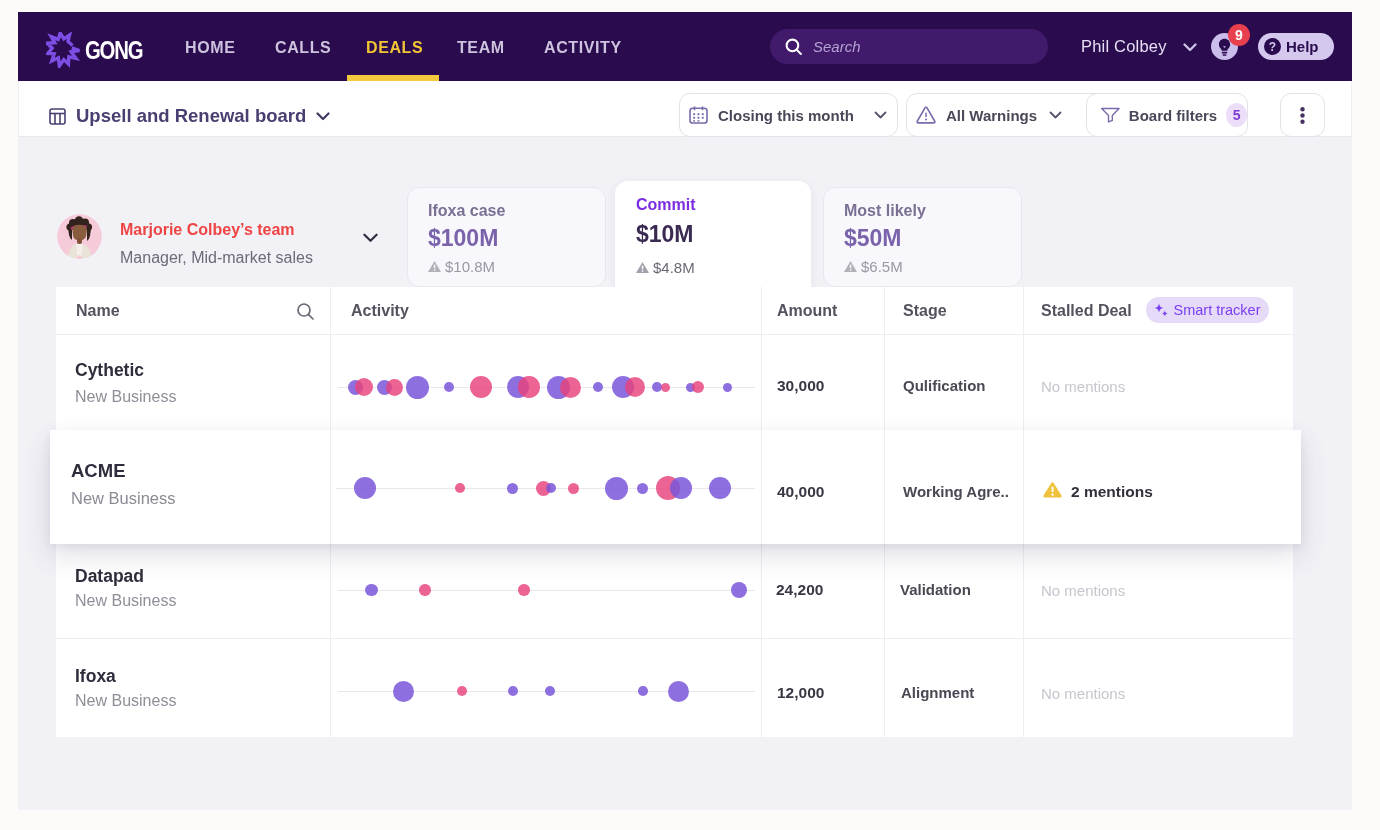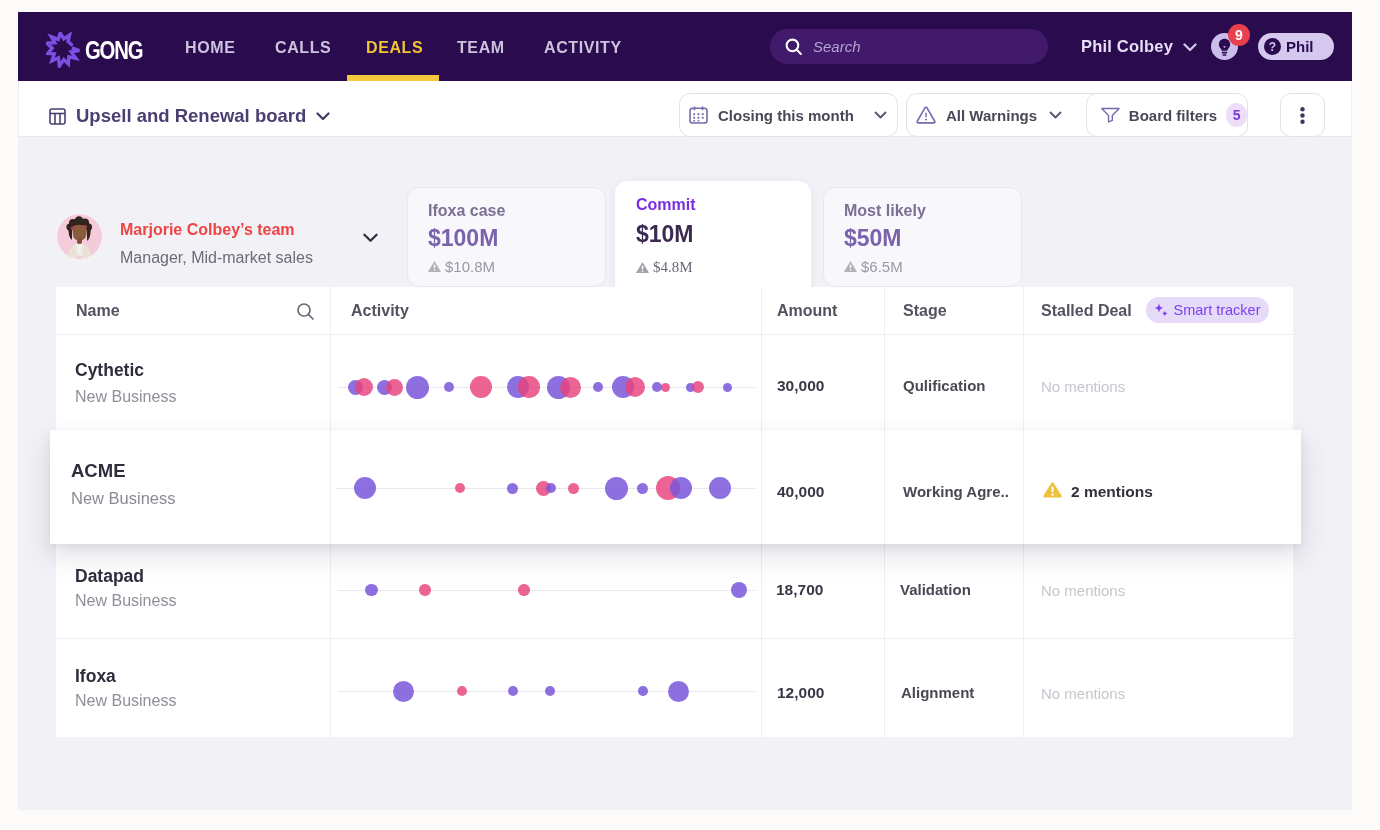--- a/index.html
+++ b/index.html
@@ -8,21 +8,21 @@
 
 
 #nav { left:18px; top:12px; width:1334px; height:69px; background:#2a0b4e; }
 .navlink { position:absolute; top:36px; font-size:16px; font-weight:bold; color:#cdc3de; letter-spacing:.6px; transform:translateY(-50%); }
 .navlink.active { color:#f2c534; }
 #deals-underline { position:absolute; left:329px; top:63px; width:92px; height:6px; background:#f5c93e; }
 #logo { position:absolute; left:28px; top:20px; display:flex; align-items:center; }
 #logotext { color:#fff; font-size:26px; font-weight:bold; letter-spacing:-1.5px; margin-left:5px; transform:scaleX(.78); transform-origin:left center; }
 #searchpill { position:absolute; left:752px; top:17px; width:278px; height:35px; background:#411a6c; border-radius:18px; display:flex; align-items:center; }
 #searchpill .ph { color:#b4a3d2; font-style:italic; font-size:15px; margin-left:10px; }
-#philname { position:absolute; left:1063px; top:34px; transform:translateY(-50%); color:#e6dff5; font-size:16.5px; font-weight:bold; letter-spacing:.2px; }
+#philname { position:absolute; left:1063px; top:34px; transform:translateY(-50%); color:#e6dff5; font-size:16.5px; font-weight:normal; letter-spacing:.2px; }
 #bulb { position:absolute; left:1193px; top:21px; width:27px; height:27px; border-radius:50%; background:#cabdeb; }
 #badge9 { position:absolute; left:1210px; top:12px; width:22px; height:22px; border-radius:50%; background:#e8404e; color:#fff; font-size:14px; font-weight:bold; text-align:center; line-height:22px; }
 #helppill { position:absolute; left:1240px; top:21px; width:76px; height:27px; border-radius:14px; background:#d5c8ef; display:flex; align-items:center; }
 #helppill span { color:#2a0b4e; font-weight:bold; font-size:15px; margin-left:5px; }
 
 
 #toolbar { left:18px; top:81px; width:1334px; height:56px; background:#fff; border-bottom:1px solid #e9e8ed; border-left:1px solid #f0eef2; border-right:1px solid #f0eef2; }
 #boardtitle { position:absolute; left:30px; top:35px; transform:translateY(-50%); display:flex; align-items:center; color:#4b3f72; }
 #boardtitle .t { font-size:18.5px; font-weight:bold; margin:0 10px 0 10px; color:#4b3f72; }
 .tbtn { position:absolute; top:12px; height:44px; background:#fff; border:1px solid #e3e1e8; border-radius:11px; display:flex; align-items:center; color:#4c4758; font-size:15px; font-weight:bold; white-space:nowrap; }
@@ -45,21 +45,21 @@
 .kcard { position:absolute; top:187px; height:100px; border-radius:12px; background:#f8f7fb; border:1px solid #e9e6f0; }
 #card1 { left:407px; width:199px; }
 #card2 { left:615px; top:181px; width:196px; height:107px; background:#fff; border:1px solid #fff; box-shadow:0 2px 10px rgba(80,60,120,.07); border-radius:12px 12px 0 0; }
 #card3 { left:823px; width:199px; }
 .kcard .lbl { position:absolute; left:20px; top:14px; font-size:16px; color:#7b7094; font-weight:bold; }
 .kcard .val { position:absolute; left:20px; top:37px; font-size:23px; color:#7a63ab; font-weight:bold; }
 .kcard .warn { position:absolute; left:20px; top:70px; font-size:15px; color:#9b97a4; display:flex; align-items:center; }
 .wtri { display:inline-block; margin-right:4px; }
 #card2 .lbl { color:#7a2ee2; }
 #card2 .val { color:#3b2b52; top:39px; }
-#card2 .warn { color:#6b6876; top:77px;font-family:Liberation Serif, serif; }
+#card2 .warn { color:#6b6876; top:77px; }
 
 
 #table { position:absolute; left:56px; top:287px; width:1237px; height:450px; background:#fff; }
 .colsep { position:absolute; top:0; bottom:0; width:1px; background:#efedf2; }
 .rowsep { position:absolute; left:0; right:0; height:1px; background:#efedf2; }
 .hcell { position:absolute; top:0; height:47px; line-height:47px; font-size:16px; font-weight:bold; color:#55515e; }
 .cname { position:absolute; font-size:17.5px; font-weight:bold; color:#302c3b; }
 .csub { position:absolute; font-size:16px; color:#908e99; }
 .amt { position:absolute; font-size:15.5px; font-weight:bold; color:#3a3745; }
 .stage { position:absolute; font-size:15px; font-weight:bold; color:#4b4854; }
@@ -109,21 +109,21 @@
         <rect x="3.7" y="13.8" width="5.6" height="1.7" rx="0.8" fill="#2a0b4e"></rect>
         <rect x="4.5" y="16.3" width="4" height="1.5" rx="0.7" fill="#2a0b4e"></rect>
       </svg>
   </div>
   <div id="badge9">9</div>
   <div id="helppill">
     <svg style="margin-left:6px" width="17" height="17" viewBox="0 0 17 17">
         <circle cx="8.5" cy="8.5" r="8.5" fill="#2a0b4e"></circle>
         <text x="8.5" y="12.8" font-size="12" font-weight="bold" fill="#d5c8ef" text-anchor="middle" font-family="Liberation Sans">?</text>
       </svg>
-    <span>Phil</span>
+    <span>Help</span>
   </div>
 </div>
 
 <div class="abs" id="toolbar">
   <div id="boardtitle">
     <svg width="17" height="17" viewBox="0 0 17 17">
         <rect x="1" y="1" width="15" height="15" rx="2" fill="none" stroke="#4b3f72" stroke-width="1.6"></rect>
         <line x1="1" y1="5.5" x2="16" y2="5.5" stroke="#4b3f72" stroke-width="1.6"></line>
         <line x1="6" y1="5.5" x2="6" y2="16" stroke="#4b3f72" stroke-width="1.6"></line>
         <line x1="11" y1="5.5" x2="11" y2="16" stroke="#4b3f72" stroke-width="1.6"></line>
@@ -261,21 +261,21 @@
     </svg>Smart tracker</div>
 
 <div class="cname" style="left:75px; top:360px;">Cythetic</div>
 <div class="csub" style="left:75px; top:388px;">New Business</div>
 <div class="amt" style="left:777px; top:377px;">30,000</div>
 <div class="stage" style="left:903px; top:377px;">Qulification</div>
 <div class="nomention" style="left:1041px; top:378px;">No mentions</div>
 
 <div class="cname" style="left:75px; top:566px;">Datapad</div>
 <div class="csub" style="left:75px; top:592px;">New Business</div>
-<div class="amt" style="left:776px; top:581px;">18,700</div>
+<div class="amt" style="left:776px; top:581px;">24,200</div>
 <div class="stage" style="left:900px; top:581px;">Validation</div>
 <div class="nomention" style="left:1041px; top:582px;">No mentions</div>
 
 <div class="cname" style="left:75px; top:666px;">Ifoxa</div>
 <div class="csub" style="left:75px; top:692px;">New Business</div>
 <div class="amt" style="left:777px; top:684px;">12,000</div>
 <div class="stage" style="left:901px; top:684px;">Alignment</div>
 <div class="nomention" style="left:1041px; top:685px;">No mentions</div>
 
 <div id="acme">

